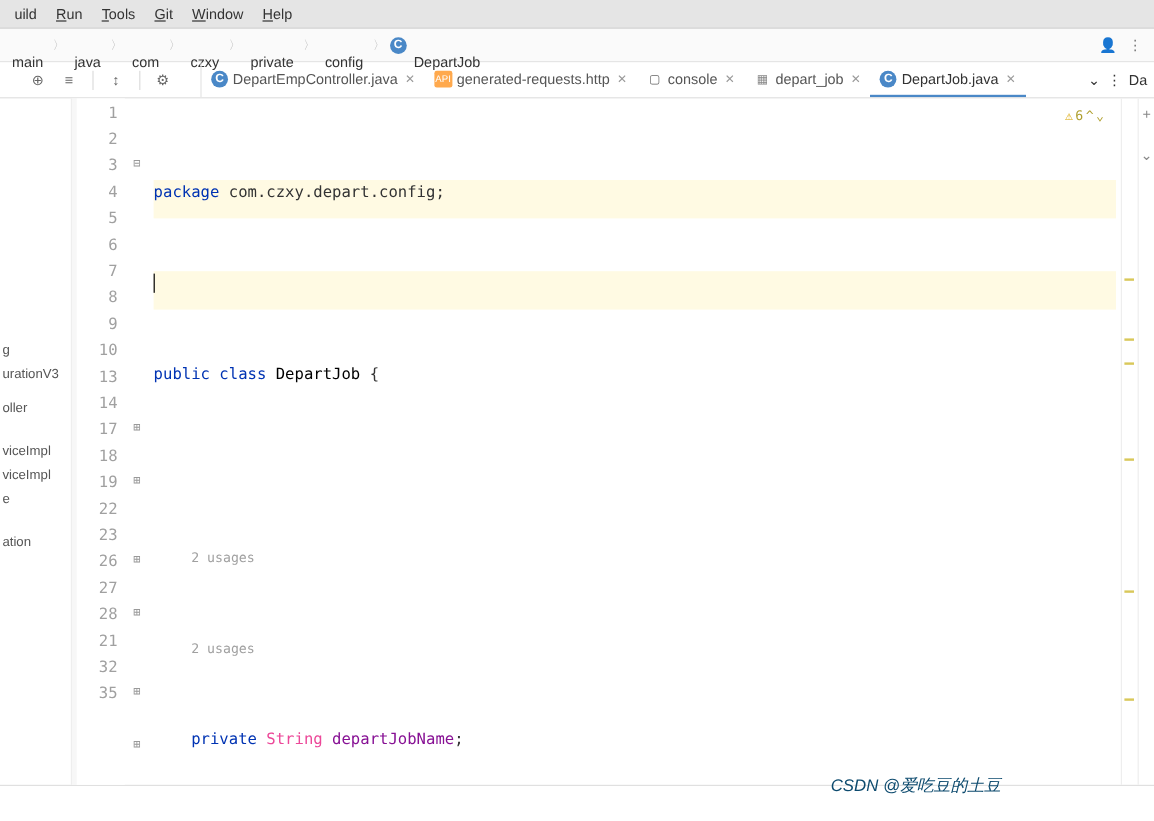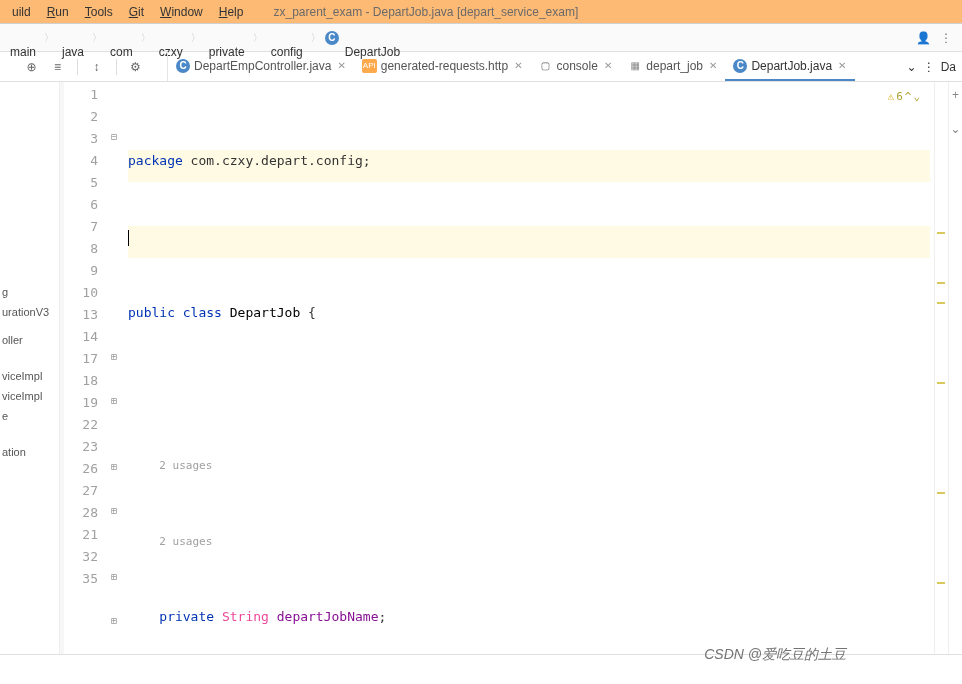--- a/index.html
+++ b/index.html
@@ -1,17 +1,17 @@
 <!DOCTYPE html>
 <html><head>
 <meta charset="utf-8">
 <style>
 * { box-sizing: border-box; margin: 0; padding: 0; }
 body { font-family: "Segoe UI", Arial, sans-serif; font-size: 12px; color: #333; background: #fff; width: 962px; height: 684px; overflow: hidden; position: relative; }
-.menubar { height: 24px; display: flex; align-items: center; padding: 0 6px; border-bottom: 1px solid #d0d0d0; background: #fdba74; gap: 4px; }
+.menubar { height: 24px; display: flex; align-items: center; padding: 0 6px; border-bottom: 1px solid #d0d0d0; background: #e5e5e5; gap: 4px; }
 .menubar .menu-item { padding: 2px 6px; cursor: default; }
 .menubar .menu-item u { text-decoration: underline; }
 .menubar .title { margin-left: 20px; color: #6a6a6a; font-size: 12px; }
 .navbar { height: 28px; display: flex; align-items: center; padding: 0 6px; background: #fafafa; border-bottom: 1px solid #e0e0e0; gap: 2px; }
 .crumb { padding: 2px 4px; color: #333; margin-top: 29px; }
 .sep { color: #bbb; padding: 0 2px; font-size: 10px; }
 .navbar .spacer { flex: 1; }
 .nav-icon { width: 20px; height: 20px; display: flex; align-items: center; justify-content: center; color: #777; }
 .toolbar-row { height: 30px; display: flex; align-items: stretch; border-bottom: 1px solid #e0e0e0; background: #fff; }
 .left-tools { width: 168px; border-right: 1px solid #e5e5e5; display: flex; align-items: center; justify-content: center; gap: 8px; padding: 0 6px; }
@@ -42,34 +42,33 @@
 .field { color: #871094; }
 .usage { color: #a0a0a0; font-size: 11px; }
 .cursor-bar { display: inline-block; width: 1px; height: 16px; background: #000; vertical-align: middle; }
 .right-gutter { width: 14px; position: relative; border-left: 1px solid #eee; }
 .warn-indicator { position: absolute; top: 4px; right: 14px; font-size: 11px; color: #b0a030; display: flex; align-items: center; gap: 2px; z-index:5; }
 .warn-indicator .tri { color: #d9a400; }
 .right-gutter .mark { position: absolute; left: 2px; width: 8px; height: 2px; }
 .mark.y { background: #d9c85a; }
 .right-col { width: 14px; border-left: 1px solid #eee; display:flex; flex-direction:column; align-items:center; gap:20px; padding-top:6px; color:#888; font-size:12px; }
 .statusbar { height: 30px; border-top: 1px solid #e0e0e0; display: flex; align-items: center; padding: 0 10px; font-size: 11px; color: #888; }
-.watermark { position: absolute; bottom: 20px; right: 116px; color: #737373; font-size: 14px; font-style: italic; z-index: 10; }
+.watermark { position: absolute; bottom: 20px; right: 128px; color: #0c4a6e; font-size: 14px; font-style: italic; z-index: 10; }
 .change-bar { width:4px; background:#f7f7f7; }
 </style>
 </head>
 <body>
 
 <div class="menubar">
   <span class="menu-item">uild</span>
   <span class="menu-item"><u>R</u>un</span>
   <span class="menu-item"><u>T</u>ools</span>
   <span class="menu-item"><u>G</u>it</span>
   <span class="menu-item"><u>W</u>indow</span>
   <span class="menu-item"><u>H</u>elp</span>
-  <span class="title">zx_parent_exam - DepartJob.java [depart_service_exam]</span>
 </div>
 
 <div class="navbar">
   <span class="crumb">main</span>
     <span class="sep">〉</span>
   <span class="crumb">java</span>
     <span class="sep">〉</span>
   <span class="crumb">com</span>
     <span class="sep">〉</span>
   <span class="crumb">czxy</span>

